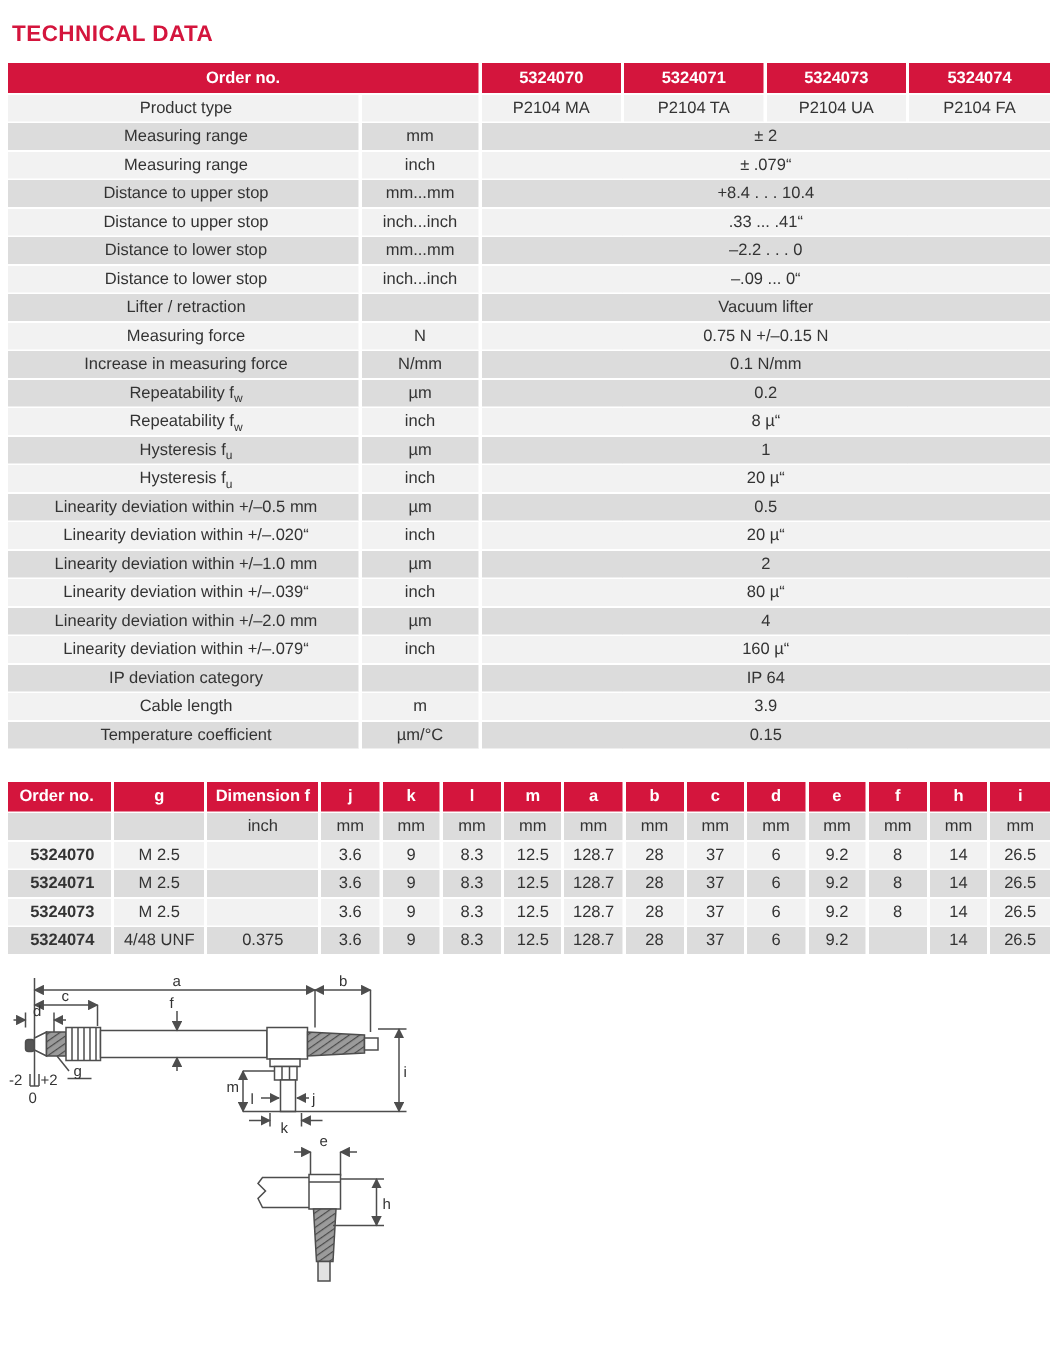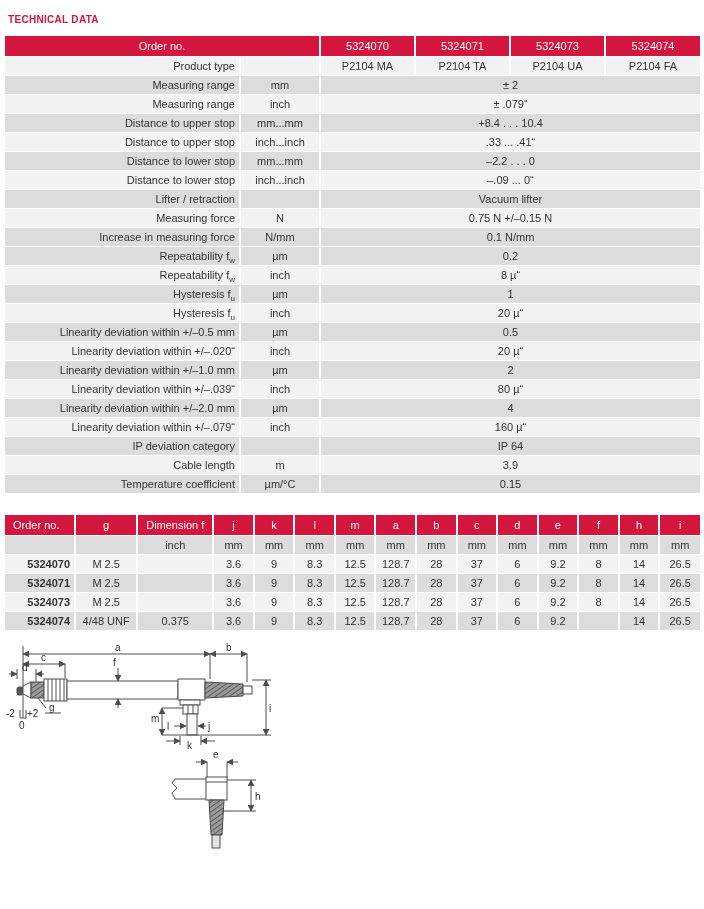--- a/index.html
+++ b/index.html
@@ -5,41 +5,41 @@
   html,body{margin:0;padding:0;background:#ffffff;}
   body{
     width:704px;height:909px;overflow:hidden;
     font-family:"Liberation Sans","DejaVu Sans",sans-serif;
     color:#333;
     -webkit-font-smoothing:antialiased;
   }
   .page{position:relative;width:704px;height:909px;}
   h1.title{
     margin:14px 0 11px 8px;
-    font-size:10px;font-weight:700;letter-spacing:.3px;
+    font-size:15px;font-weight:700;letter-spacing:.3px;
     color:var(--accent,#d4153d);
   }
   table{border-collapse:collapse;table-layout:fixed;margin-left:5px;}
   table.spec{width:695px;}
   table.dim{width:695px;margin-top:21px;}
   th,td{
     font-size:11px;line-height:13px;
     padding:2.5px 4px;
     border-right:2px solid #fff;
     border-bottom:1px solid #fff;
     overflow:hidden;white-space:nowrap;
     color:var(--text,#333);
   }
   th:last-child,td:last-child{border-right:none;}
   thead th{
-    background:var(--accent,#d4153d);color:#fff;font-weight:400;
+    background:var(--accent,#d4153d);color:#fff;font-weight:700;
     text-align:center;padding-top:3.5px;padding-bottom:3.5px;
   }
   thead th.left{text-align:left;padding-left:8px;}
-  td.lbl{text-align:right;padding-left:8px;}
+  td.lbl{text-align:center;padding-left:8px;}
   td.ctr{text-align:center;}
   td.bold{font-weight:700;}
   tr.r0 td{background:var(--row-light,#f2f2f2);}
   tr.r1 td{background:var(--row-dark,#dcdcdc);}
   tr.runits td{background:var(--row-dark,#dcdcdc);text-align:center;}
   sub{font-size:8px;line-height:0;}
   .drawing-wrap{margin:7px 0 0 5px;}
   svg text{
     font-family:"Liberation Sans","DejaVu Sans",sans-serif;
     font-size:10px;fill:#333;

